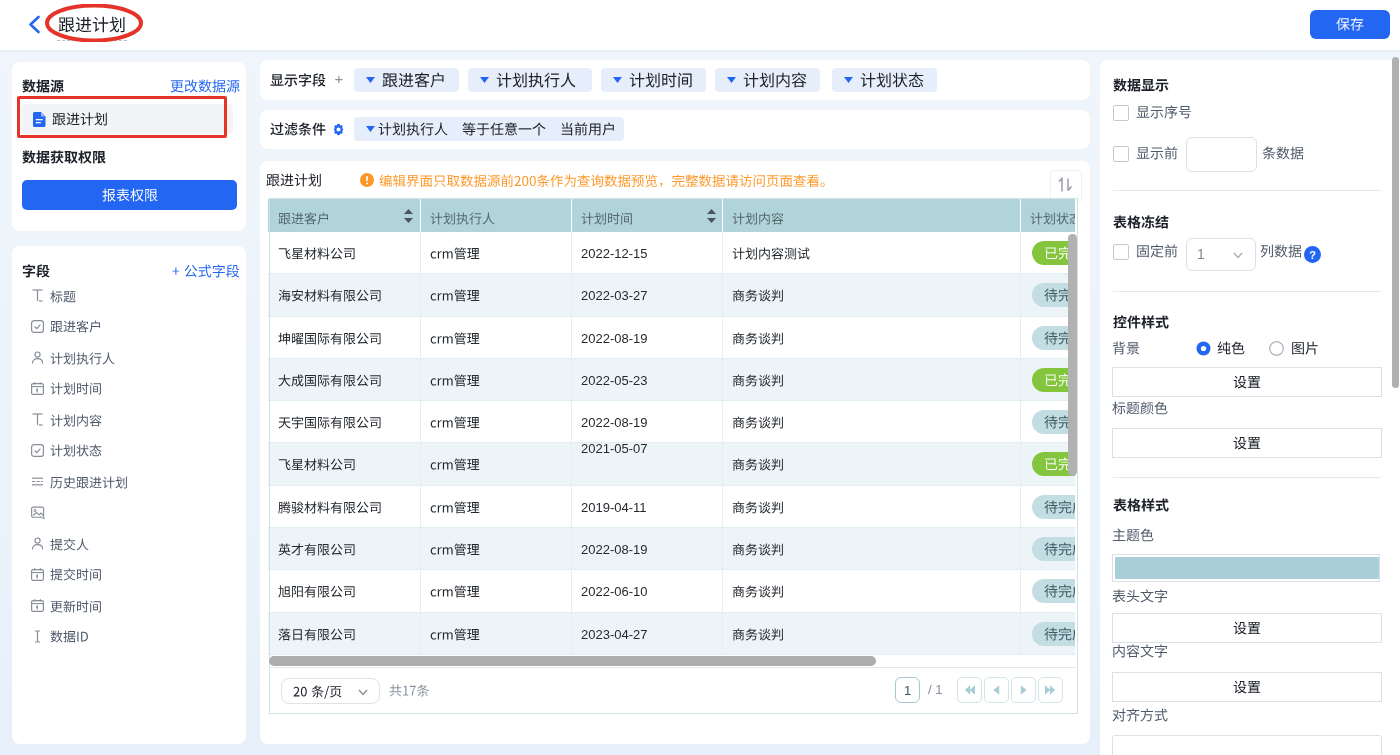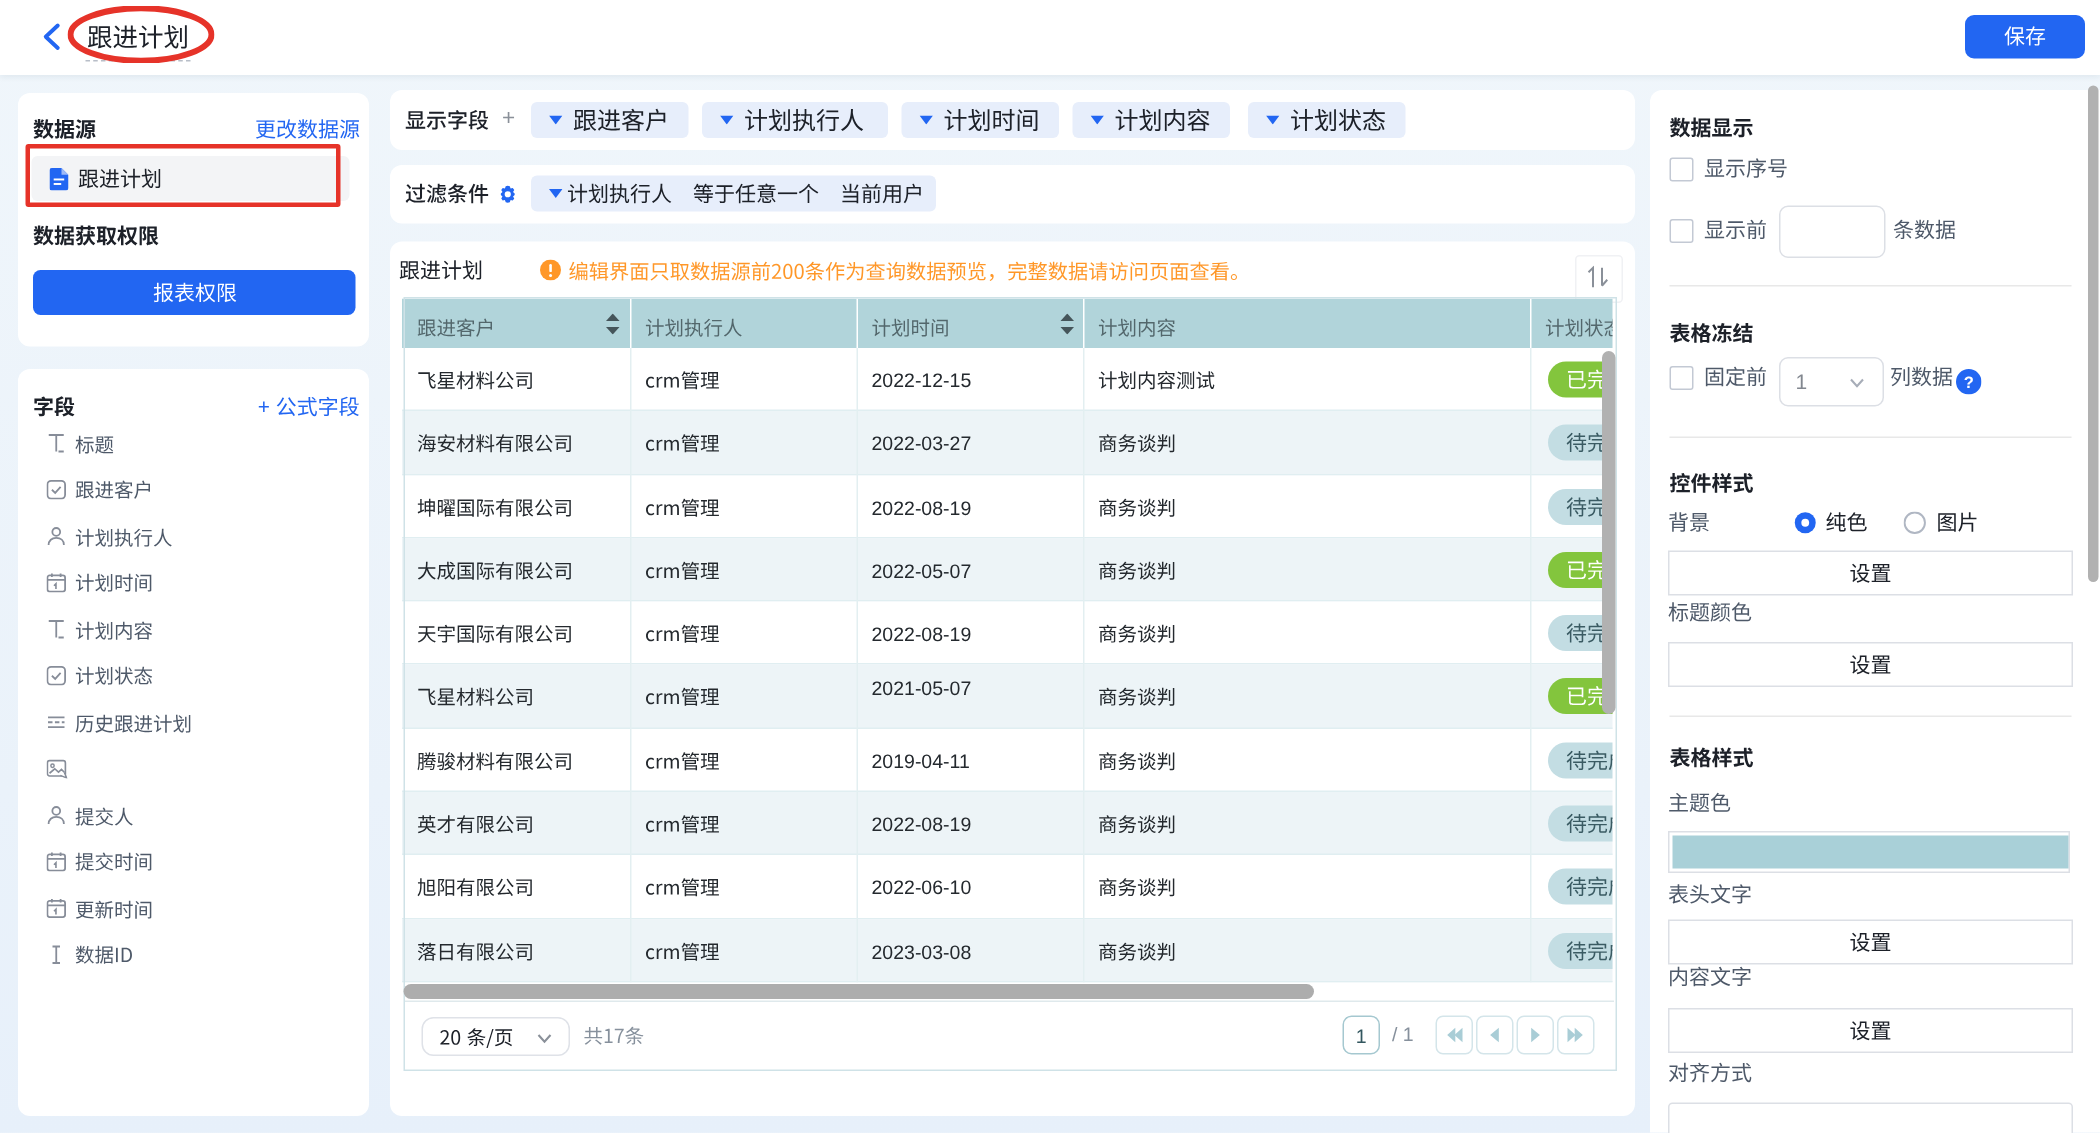--- a/index.html
+++ b/index.html
@@ -769,21 +769,21 @@
       </svg></span>
     <span style="position:absolute;left:162px;top:175px;line-height:0"><svg width="50" height="13" style="overflow:visible;" viewBox="0 0 50 13">
         <g fill="#24292e" transform="translate(0,11.4) scale(0.01300,-0.01300)">
           <use href="#r0063" x="0"></use>
           <use href="#r0072" x="510"></use>
           <use href="#r006d" x="898"></use>
           <use href="#r7ba1" x="1824"></use>
           <use href="#r7406" x="2824"></use>
         </g>
       </svg></span>
-    <div style="position:absolute;left:313px;top:175px;font:13px 'Liberation Sans',sans-serif;color:#24292e;line-height:13px">2022-05-07</div>
+    <div style="position:absolute;left:313px;top:175px;font:13px 'Liberation Sans',sans-serif;color:#24292e;line-height:13px">2022-05-23</div>
     <span style="position:absolute;left:464px;top:175px;line-height:0"><svg width="52" height="13" style="overflow:visible;" viewBox="0 0 52 13">
         <g fill="#24292e" transform="translate(0,11.4) scale(0.01300,-0.01300)">
           <use href="#r5546" x="0"></use>
           <use href="#r52a1" x="1000"></use>
           <use href="#r8c08" x="2000"></use>
           <use href="#r5224" x="3000"></use>
         </g>
       </svg></span>
     <div style="position:absolute;left:764px;top:169px;width:58px;height:24px;background:#83c53d;border-radius:12px">
       <span style="position:absolute;left:12px;top:5px;line-height:0"><svg width="42" height="14" style="overflow:visible;" viewBox="0 0 42 14">
@@ -847,21 +847,21 @@
       </svg></span>
     <span style="position:absolute;left:162px;top:259px;line-height:0"><svg width="50" height="13" style="overflow:visible;" viewBox="0 0 50 13">
         <g fill="#24292e" transform="translate(0,11.4) scale(0.01300,-0.01300)">
           <use href="#r0063" x="0"></use>
           <use href="#r0072" x="510"></use>
           <use href="#r006d" x="898"></use>
           <use href="#r7ba1" x="1824"></use>
           <use href="#r7406" x="2824"></use>
         </g>
       </svg></span>
-    <div style="position:absolute;left:313px;top:253px;font:13px 'Liberation Sans',sans-serif;color:#24292e;line-height:13px">2021-05-07</div>
+    <div style="position:absolute;left:313px;top:243px;font:13px 'Liberation Sans',sans-serif;color:#24292e;line-height:13px">2021-05-07</div>
     <span style="position:absolute;left:464px;top:259px;line-height:0"><svg width="52" height="13" style="overflow:visible;" viewBox="0 0 52 13">
         <g fill="#24292e" transform="translate(0,11.4) scale(0.01300,-0.01300)">
           <use href="#r5546" x="0"></use>
           <use href="#r52a1" x="1000"></use>
           <use href="#r8c08" x="2000"></use>
           <use href="#r5224" x="3000"></use>
         </g>
       </svg></span>
     <div style="position:absolute;left:764px;top:253px;width:58px;height:24px;background:#83c53d;border-radius:12px">
       <span style="position:absolute;left:12px;top:5px;line-height:0"><svg width="42" height="14" style="overflow:visible;" viewBox="0 0 42 14">
@@ -1001,21 +1001,21 @@
       </svg></span>
     <span style="position:absolute;left:162px;top:429px;line-height:0"><svg width="50" height="13" style="overflow:visible;" viewBox="0 0 50 13">
         <g fill="#24292e" transform="translate(0,11.4) scale(0.01300,-0.01300)">
           <use href="#r0063" x="0"></use>
           <use href="#r0072" x="510"></use>
           <use href="#r006d" x="898"></use>
           <use href="#r7ba1" x="1824"></use>
           <use href="#r7406" x="2824"></use>
         </g>
       </svg></span>
-    <div style="position:absolute;left:313px;top:429px;font:13px 'Liberation Sans',sans-serif;color:#24292e;line-height:13px">2023-03-08</div>
+    <div style="position:absolute;left:313px;top:429px;font:13px 'Liberation Sans',sans-serif;color:#24292e;line-height:13px">2023-04-27</div>
     <span style="position:absolute;left:464px;top:429px;line-height:0"><svg width="52" height="13" style="overflow:visible;" viewBox="0 0 52 13">
         <g fill="#24292e" transform="translate(0,11.4) scale(0.01300,-0.01300)">
           <use href="#r5546" x="0"></use>
           <use href="#r52a1" x="1000"></use>
           <use href="#r8c08" x="2000"></use>
           <use href="#r5224" x="3000"></use>
         </g>
       </svg></span>
     <div style="position:absolute;left:764px;top:423px;width:58px;height:24px;background:#c3dde3;border-radius:12px">
       <span style="position:absolute;left:12px;top:5px;line-height:0"><svg width="42" height="14" style="overflow:visible;" viewBox="0 0 42 14">

